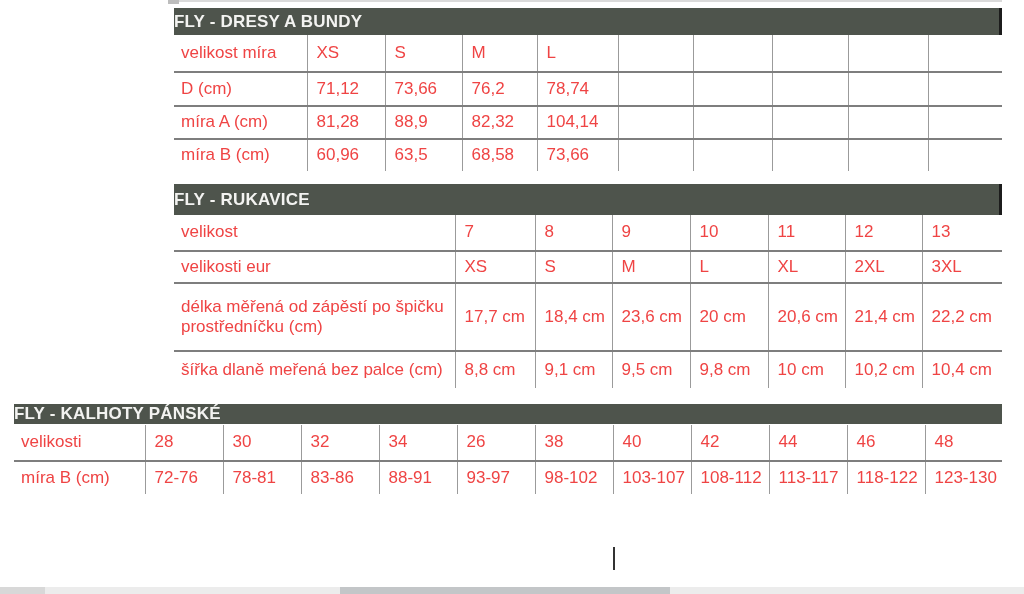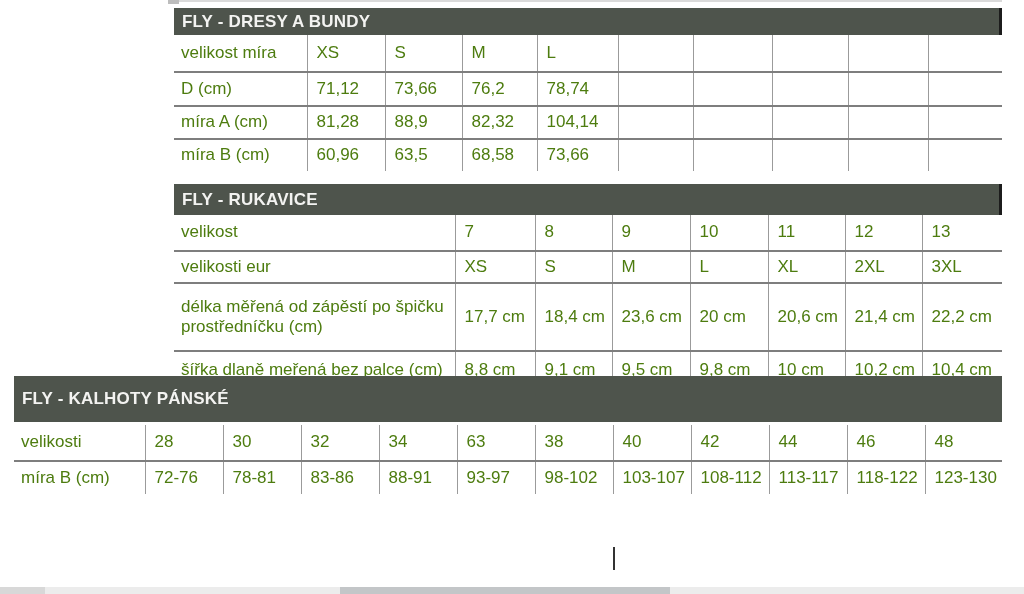--- a/index.html
+++ b/index.html
@@ -8,30 +8,30 @@
     background:#ffffff;
     font-family:"Liberation Sans","DejaVu Sans",sans-serif;
     color:#4f4f4f;
   }
   .hairline-top{position:absolute;left:168px;top:0;width:834px;height:2px;background:#dadada;}
   .corner-tick{position:absolute;left:168px;top:0;width:11px;height:4px;background:#bdbdbd;}
 
   .bar{
     position:absolute;background:#4e544c;color:#f3f3f1;
     font-size:17px;font-weight:bold;letter-spacing:.2px;
-    display:flex;align-items:center;padding-left:8px;box-sizing:border-box;
+    display:flex;align-items:center;padding-left:0;box-sizing:border-box;
   }
   .bar.edge{border-right:3px solid #1c1c1c;}
   #bar1{left:174px;top:8px;width:828px;height:27px;}
   #bar2{left:174px;top:184px;width:828px;height:31px;}
-  #bar3{left:14px;top:376px;width:988px;height:46px;}
+  #bar3{left:14px;top:404px;width:988px;height:20px;}
 
   table.size{
     position:absolute;border-collapse:collapse;table-layout:fixed;
-    font-size:17px;color:#4d7c0f;
+    font-size:17px;color:#ef4444;
   }
   #t1{left:174px;top:35px;width:828px;}
   #t2{left:174px;top:215px;width:828px;}
   #t3{left:14px;top:425px;width:988px;}
 
   table.size td{
     vertical-align:middle;padding:0 4px 0 9px;overflow:hidden;
     white-space:normal;line-height:1.18;
   }
   table.size td.label{padding-left:7px;}
@@ -202,21 +202,21 @@
       <col style="width:78px">
       <col style="width:77px">
   </colgroup>
   <tbody>
       <tr>
         <td class="label">velikosti</td>
         <td>28</td>
         <td>30</td>
         <td>32</td>
         <td>34</td>
-        <td>63</td>
+        <td>26</td>
         <td>38</td>
         <td>40</td>
         <td>42</td>
         <td>44</td>
         <td>46</td>
         <td>48</td>
       </tr>
       <tr>
         <td class="label">míra B (cm)</td>
         <td>72-76</td>

